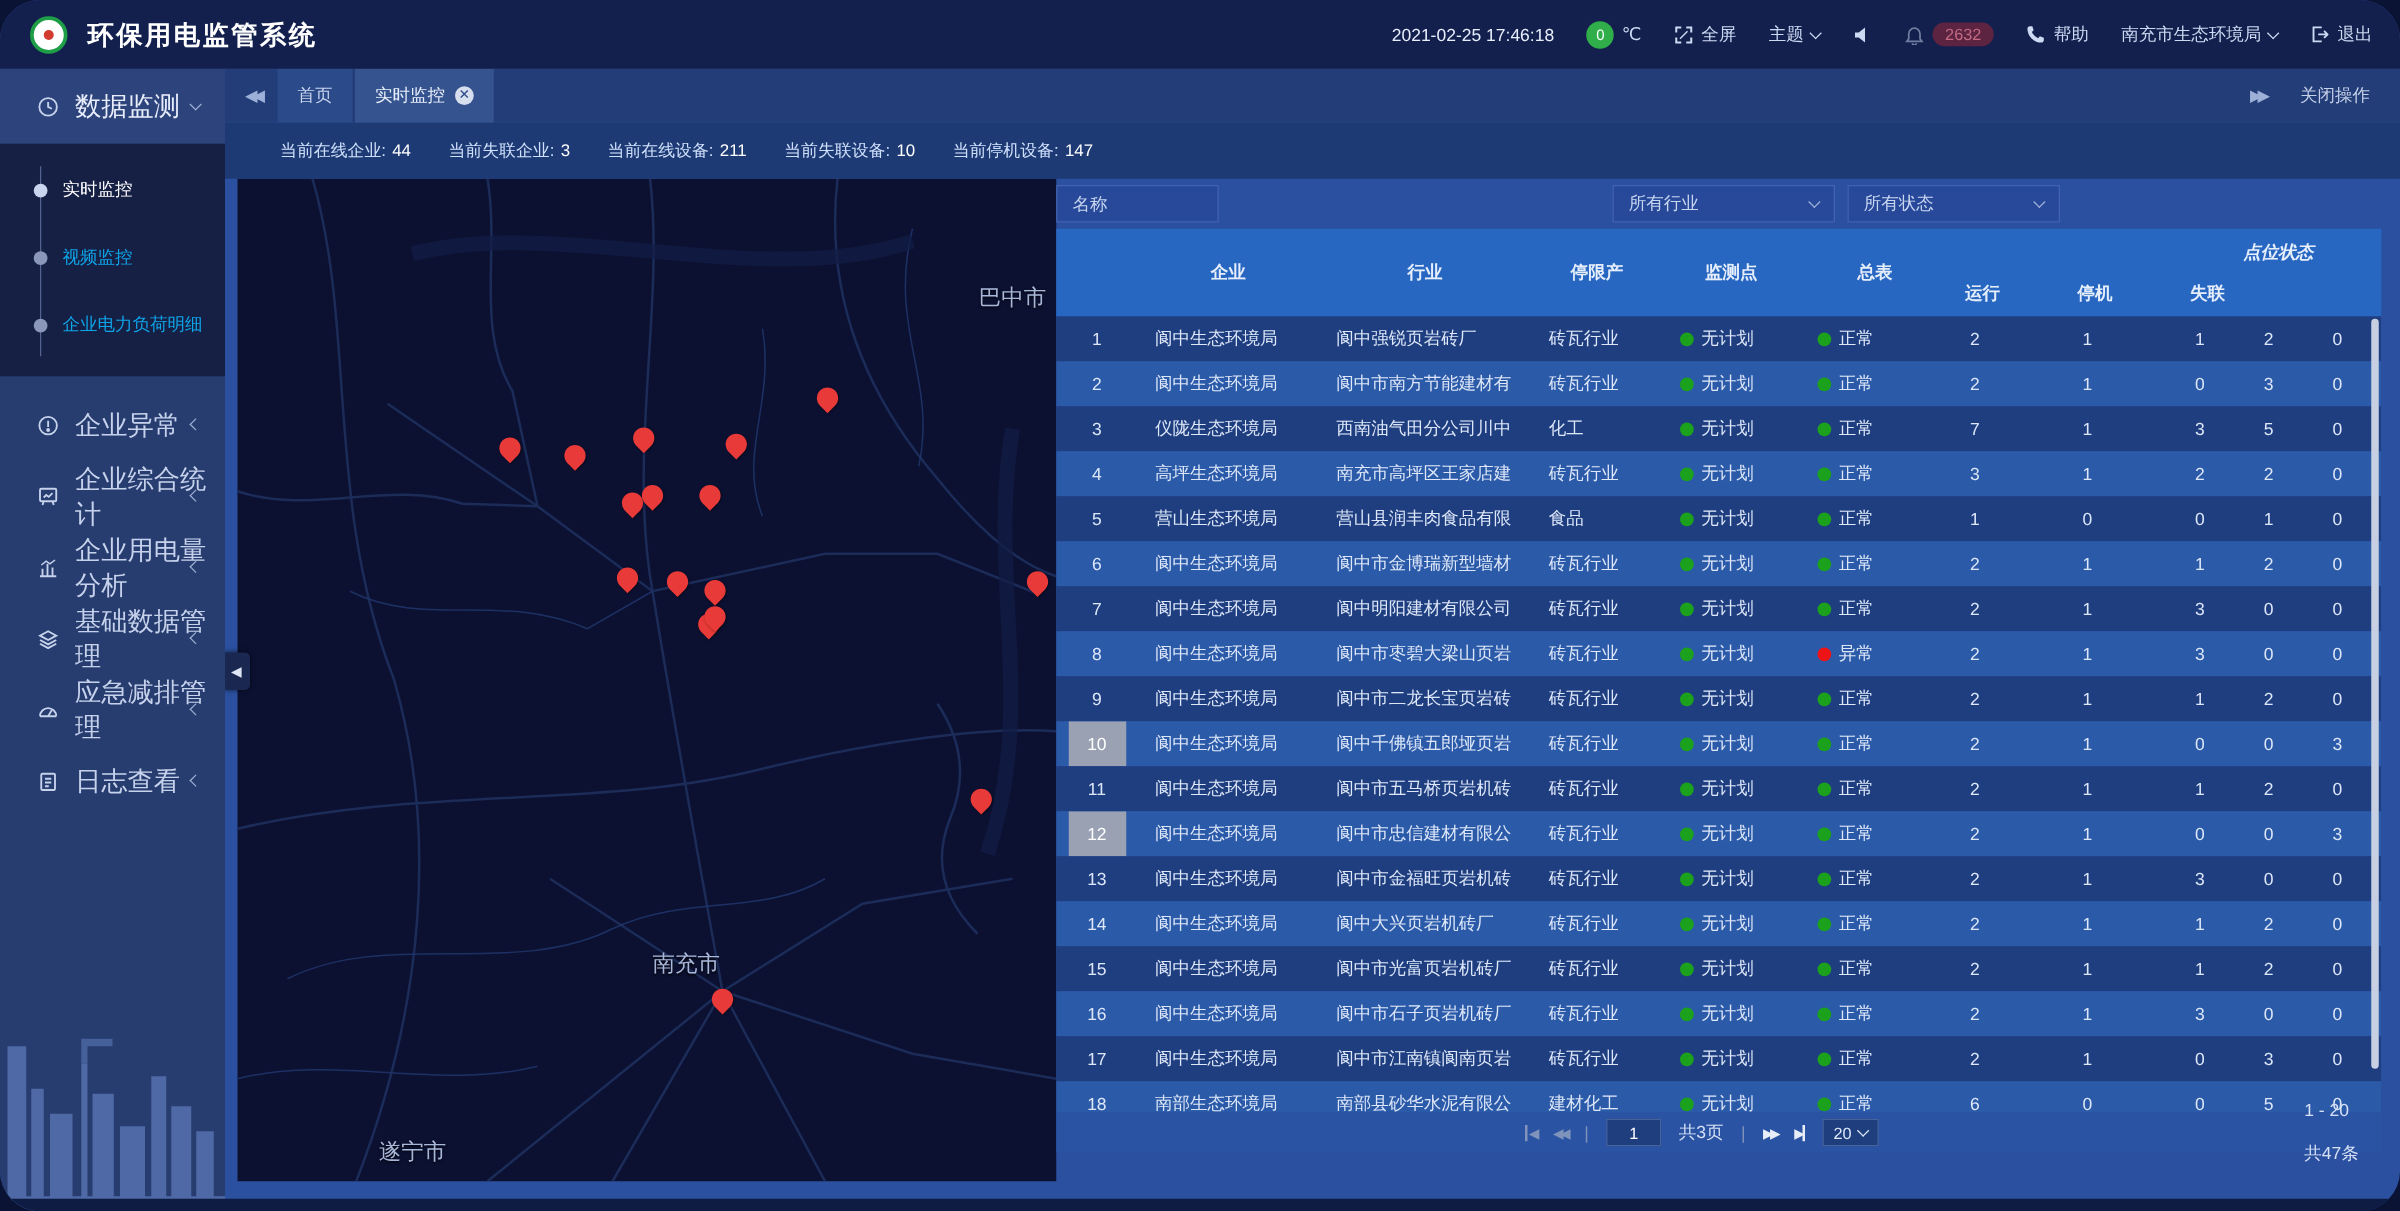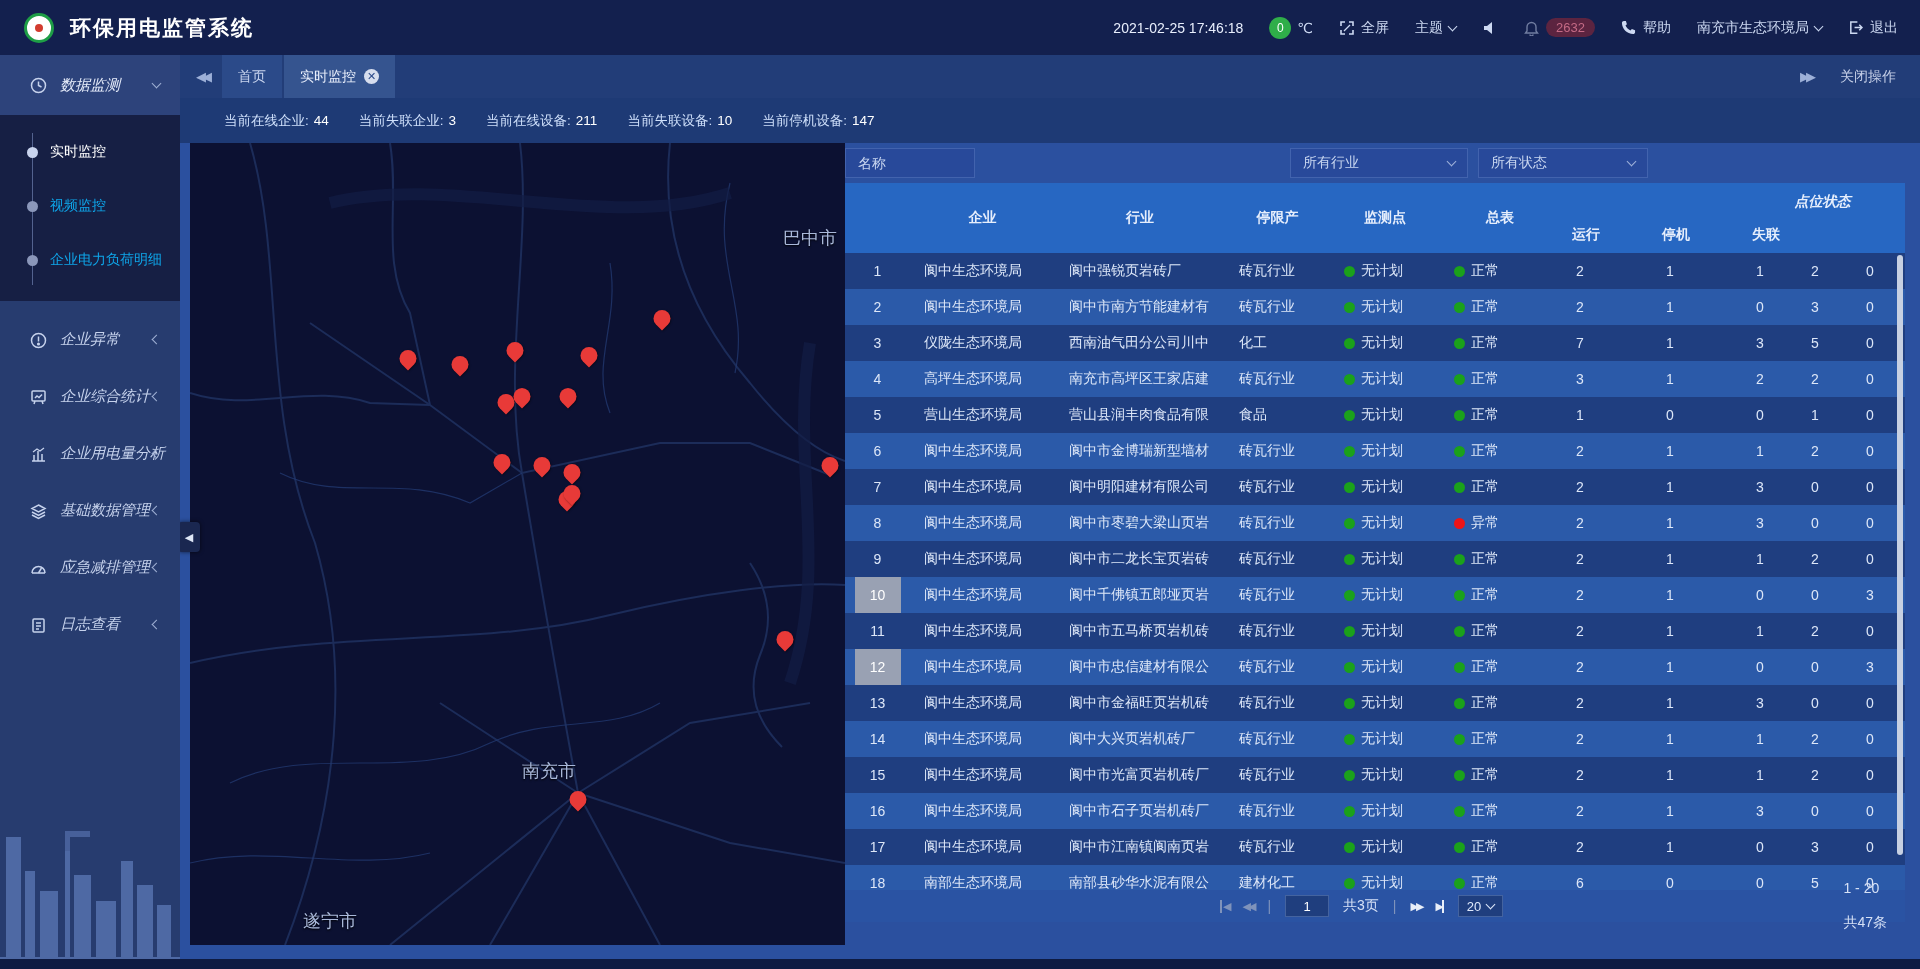--- a/index.html
+++ b/index.html
@@ -1,35 +1,35 @@
 <!DOCTYPE html>
 <html><head>
 <meta charset="utf-8">
 <style>
   html,body{margin:0;padding:0;background:#0b1334;}
   *{box-sizing:border-box;font-family:"Liberation Sans","DejaVu Sans",sans-serif;}
-  #stage{position:relative;width:1920px;height:969px;overflow:hidden;background:#2b509f;}
+  #stage{position:relative;width:1920px;height:969px;overflow:hidden;background:#2b509f;border-radius:32px;}
 
   
   .topbar{position:absolute;left:0;top:0;width:1920px;height:55px;background:#13204e;display:flex;align-items:center;z-index:30;}
   .logo{width:30px;height:30px;border-radius:50%;background:#fff;border:3px solid #1e9e46;margin-left:24px;position:relative;}
   .logo::after{content:"";position:absolute;left:8px;top:8px;width:8px;height:8px;border-radius:50%;background:#d23c2f;}
   .app-title{color:#fff;font-size:21px;font-weight:bold;margin-left:16px;letter-spacing:2px;}
   .topbar-right{margin-left:auto;display:flex;align-items:center;color:#cdd9f2;font-size:14px;padding-right:22px;gap:26px;}
   .tb-item{display:flex;align-items:center;gap:6px;cursor:pointer;white-space:nowrap;}
   .temp-badge{width:22px;height:22px;border-radius:50%;background:#2fae49;color:#fff;font-size:12px;display:flex;align-items:center;justify-content:center;}
   .chev{display:inline-block;width:7px;height:7px;border-right:1.6px solid currentColor;border-bottom:1.6px solid currentColor;transform:rotate(45deg);margin-top:-3px;}
   .chev-left{display:inline-block;width:7px;height:7px;border-left:1.6px solid currentColor;border-bottom:1.6px solid currentColor;transform:rotate(45deg);}
   .noti-badge{background:#5c2440;color:#c46a85;border-radius:10px;padding:2px 10px;font-size:13px;}
   .tb-icon{width:16px;height:16px;display:inline-block;}
   svg{display:block;}
 
   
   .sidebar{position:absolute;left:0;top:55px;width:180px;height:914px;background:#273c6f;z-index:20;overflow:hidden;}
-  .side-group{position:relative;display:flex;align-items:center;height:57px;color:#c6d2ec;font-size:15px;cursor:pointer;padding-left:30px;gap:14px;font-style:italic;}
+  .side-group{position:relative;display:flex;align-items:center;height:57px;color:#c6d2ec;font-size:21px;cursor:pointer;padding-left:30px;gap:14px;}
   .side-group .grp-chev{position:absolute;right:20px;color:#9fb0d4;}
   .side-group.active{background:#2d437b;color:#e8eefc;height:60px;}
   .submenu{background:#161f44;position:relative;padding:10px 0 14px 0;}
   .submenu .rail{position:absolute;left:32px;top:18px;bottom:16px;width:1px;background:#53628f;}
   .sub-item{position:relative;height:54px;display:flex;align-items:center;padding-left:50px;color:#0ea5e9;font-size:14px;cursor:pointer;}
   .sub-item .dot{position:absolute;left:27px;width:11px;height:11px;border-radius:50%;background:#8b97ba;}
   .sub-item.active{color:#ffffff;}
   .sub-item.active .dot{background:#c9d4ee;}
   .skyline{position:absolute;bottom:0;left:0;opacity:.45;}
 

